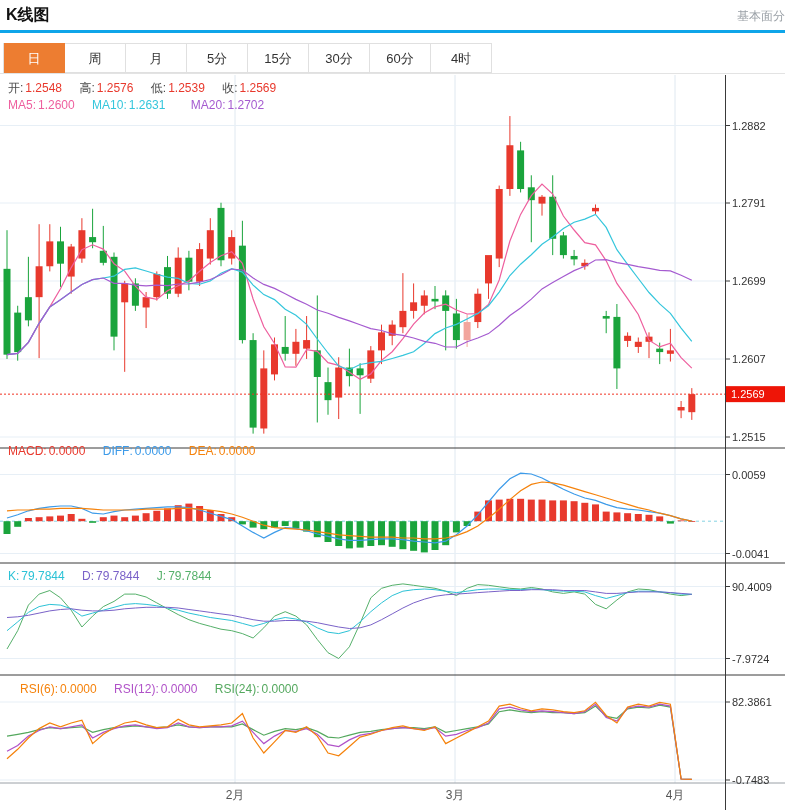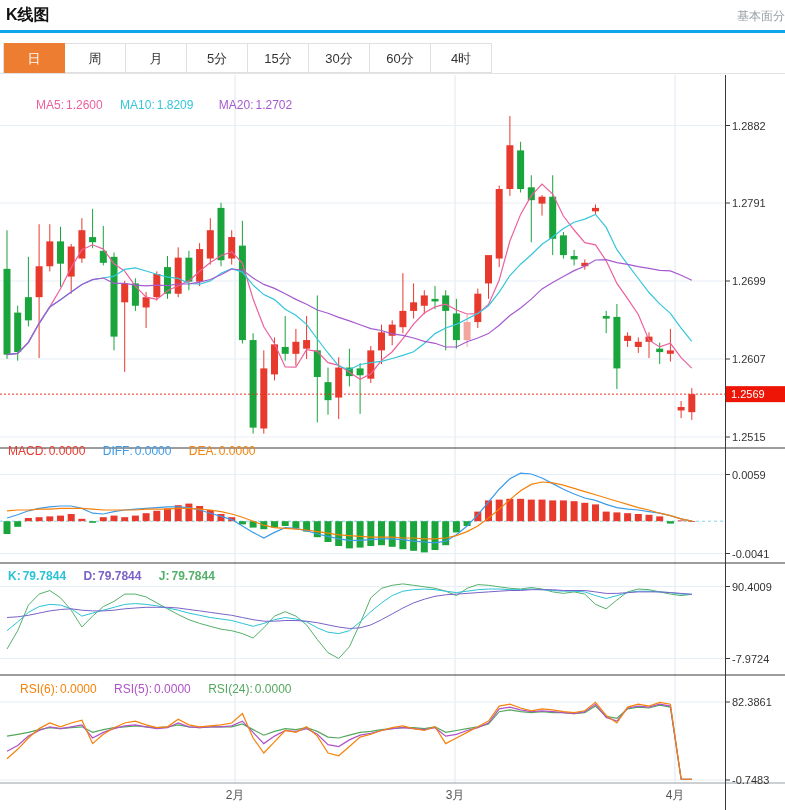--- a/index.html
+++ b/index.html
@@ -36,38 +36,44 @@
     <div class="tab">周</div>
     <div class="tab">月</div>
     <div class="tab">5分</div>
     <div class="tab">15分</div>
     <div class="tab">30分</div>
     <div class="tab">60分</div>
     <div class="tab">4时</div>
   </div>
 
   <div class="chart">
+    <div class="legend ohlc" style="top:5px;">
+      <span class="lg"><span class="lg-label">开:</span><span class="lg-value" style="color: rgb(232, 57, 45);">1.2548</span></span>
+      <span class="lg"><span class="lg-label">高:</span><span class="lg-value" style="color: rgb(232, 57, 45);">1.2576</span></span>
+      <span class="lg"><span class="lg-label">低:</span><span class="lg-value" style="color: rgb(232, 57, 45);">1.2539</span></span>
+      <span class="lg"><span class="lg-label">收:</span><span class="lg-value" style="color: rgb(232, 57, 45);">1.2569</span></span>
+    </div>
     <div class="legend" style="top:23px;">
-      <span class="lg" style="color: rgb(238, 95, 158); margin-left: 28px;"><span class="lg-label">MA5:</span><span class="lg-value">1.2600</span></span>
-      <span class="lg" style="color: rgb(53, 198, 220);"><span class="lg-label">MA10:</span><span class="lg-value">1.8209</span></span>
+      <span class="lg" style="color: rgb(238, 95, 158);"><span class="lg-label">MA5:</span><span class="lg-value">1.2600</span></span>
+      <span class="lg" style="color: rgb(53, 198, 220);"><span class="lg-label">MA10:</span><span class="lg-value">1.2631</span></span>
       <span class="lg" style="color: rgb(165, 91, 208); padding-left: 8px;"><span class="lg-label">MA20:</span><span class="lg-value">1.2702</span></span>
     </div>
     <div class="legend" style="top:369px;">
       <span class="lg" style="color: rgb(232, 57, 45);"><span class="lg-label">MACD:</span><span class="lg-value">0.0000</span></span>
       <span class="lg" style="color: rgb(61, 155, 233);"><span class="lg-label">DIFF:</span><span class="lg-value">0.0000</span></span>
       <span class="lg" style="color: rgb(245, 130, 11);"><span class="lg-label">DEA:</span><span class="lg-value">0.0000</span></span>
     </div>
-    <div class="legend" style="top:494px;font-weight:bold;">
+    <div class="legend" style="top:494px;">
       <span class="lg" style="color: rgb(44, 194, 214);"><span class="lg-label">K:</span><span class="lg-value">79.7844</span></span>
       <span class="lg" style="color: rgb(122, 98, 200);"><span class="lg-label">D:</span><span class="lg-value">79.7844</span></span>
       <span class="lg" style="color: rgb(85, 176, 106);"><span class="lg-label">J:</span><span class="lg-value">79.7844</span></span>
     </div>
     <div class="legend" style="top:607px;">
       <span class="lg" style="color: rgb(245, 130, 11); margin-left: 12px;"><span class="lg-label">RSI(6):</span><span class="lg-value">0.0000</span></span>
-      <span class="lg" style="color: rgb(176, 82, 200);"><span class="lg-label">RSI(5):</span><span class="lg-value">0.0000</span></span>
+      <span class="lg" style="color: rgb(176, 82, 200);"><span class="lg-label">RSI(12):</span><span class="lg-value">0.0000</span></span>
       <span class="lg" style="color: rgb(84, 168, 94); margin-top: 36px;"><span class="lg-label">RSI(24):</span><span class="lg-value">0.0000</span></span>
     </div>
     <svg id="chart-svg" width="785" height="735">
         <defs>
           <clipPath id="plot">
             <rect x="0" y="0" width="725" height="708"></rect>
           </clipPath>
         </defs>
         <g>
           <line x1="235" y1="0" x2="235" y2="708" stroke="#dfe8f0"></line>

